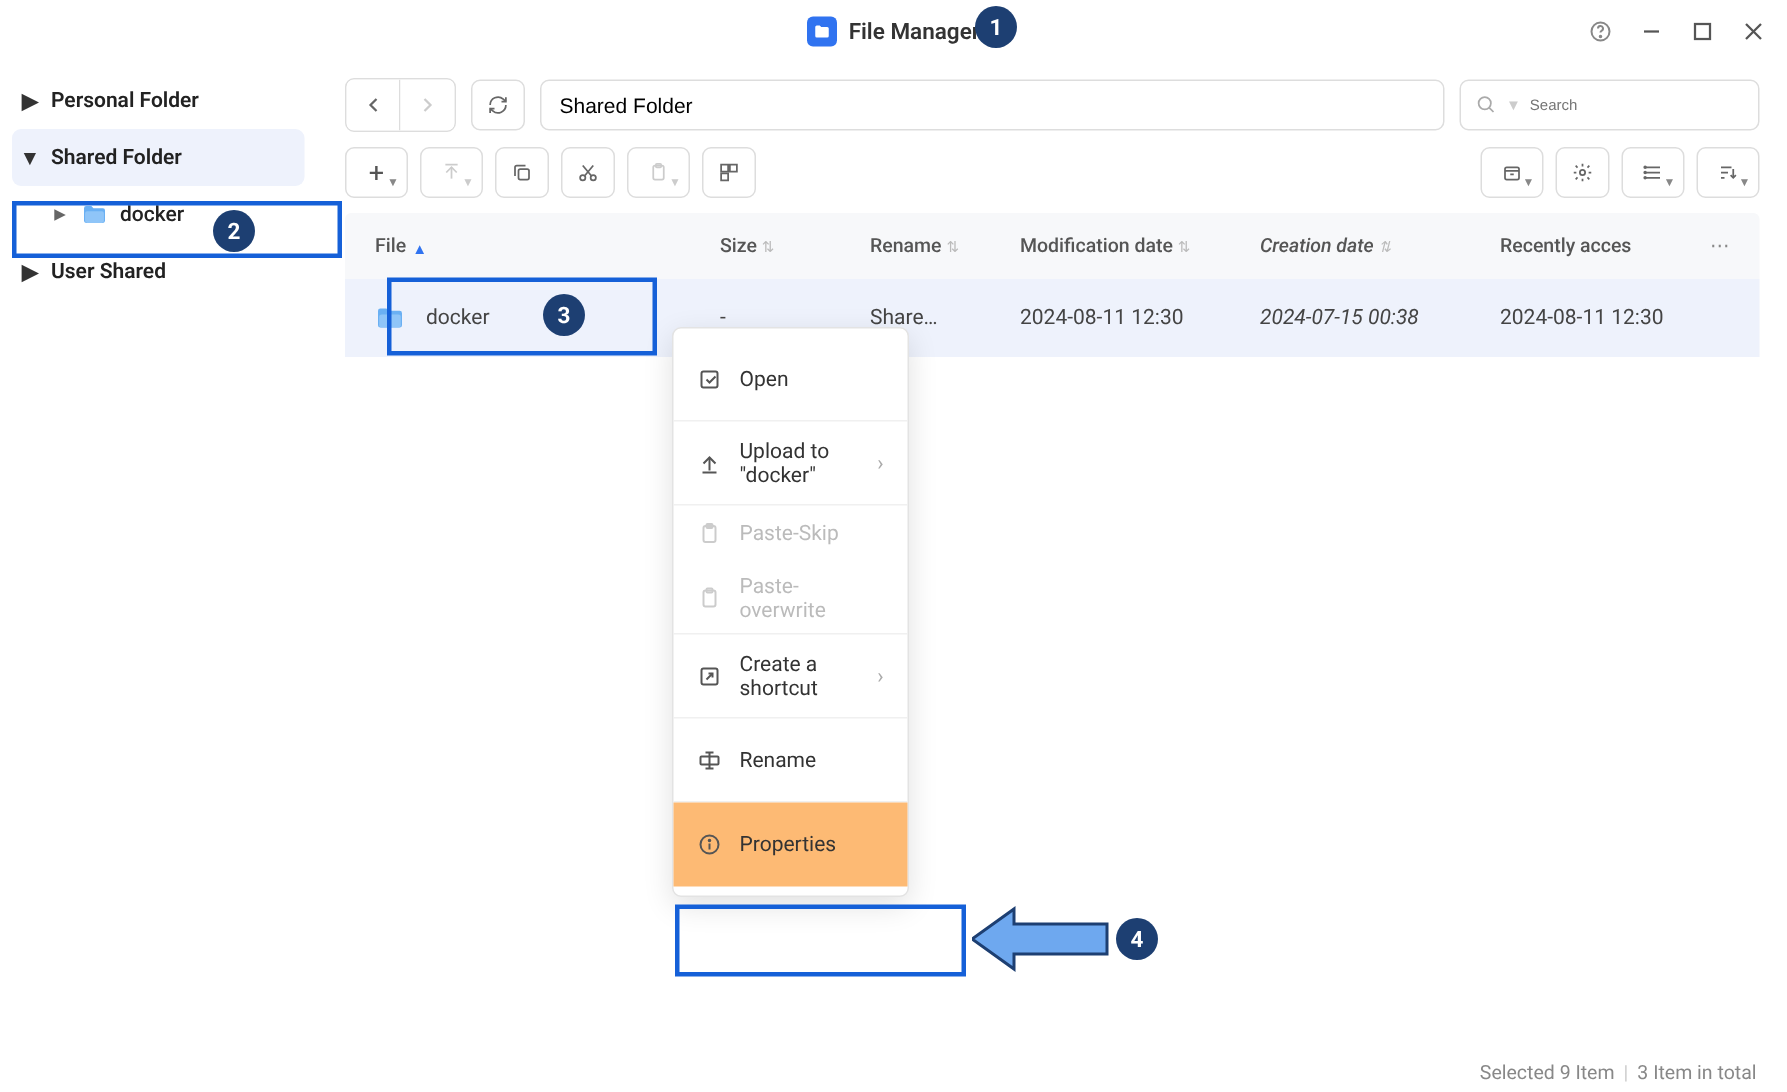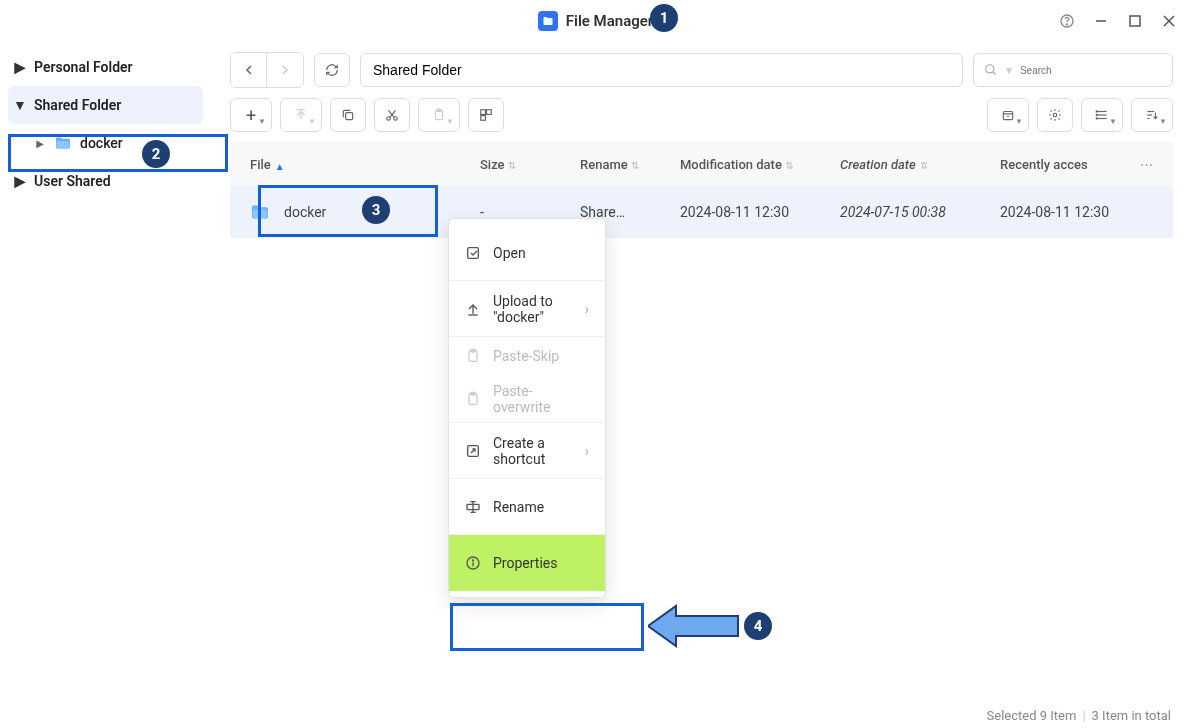--- a/index.html
+++ b/index.html
@@ -334,21 +334,21 @@
   <div class="ctx-item">
     <span class="ctx-icon">
         <svg width="16" height="16" viewBox="0 0 24 24" fill="none" stroke="#555" stroke-width="2">
           <line x1="12" y1="4" x2="12" y2="20"></line>
           <path d="M8 4h8M8 20h8"></path>
           <rect x="3" y="8" width="18" height="8" rx="1"></rect>
         </svg>
       </span>
     <span>Rename</span>
   </div>
-  <div class="ctx-item" style="background:#bef264">
+  <div class="ctx-item" style="background:#fdba74">
     <span class="ctx-icon">
         <svg width="16" height="16" viewBox="0 0 24 24" fill="none" stroke="#555" stroke-width="2">
           <circle cx="12" cy="12" r="9"></circle>
           <line x1="12" y1="11" x2="12" y2="17"></line>
           <circle cx="12" cy="8" r="0.8" fill="#555"></circle>
         </svg>
       </span>
     <span>Properties</span>
   </div>
 </div>

